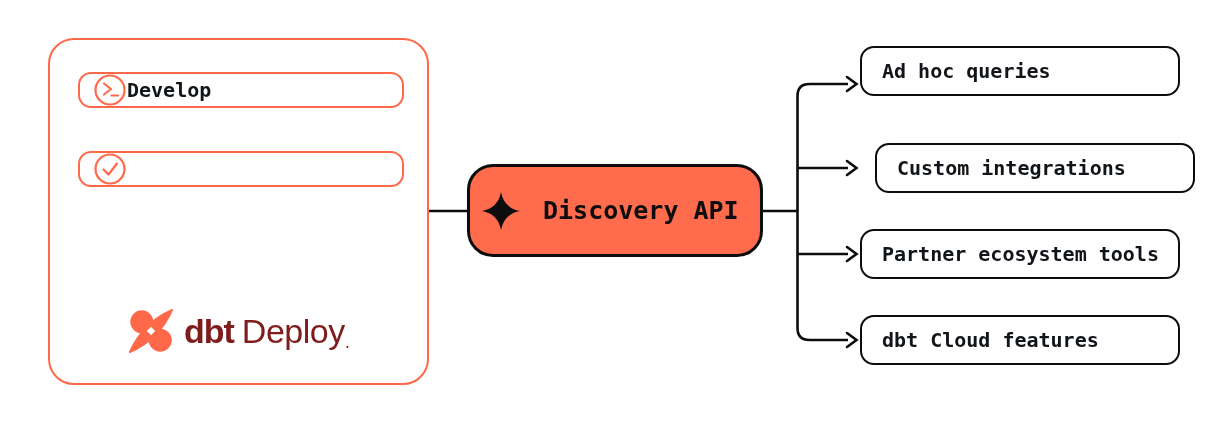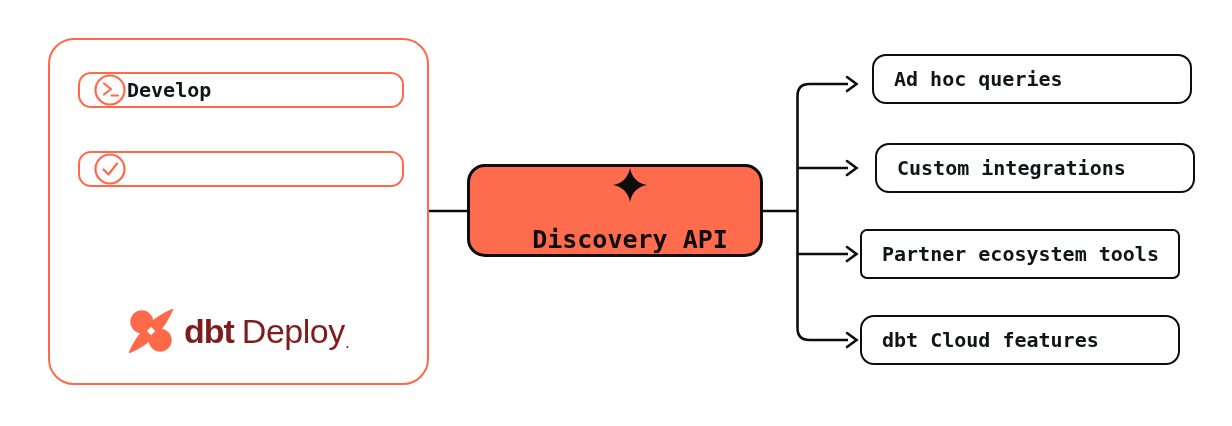--- a/index.html
+++ b/index.html
@@ -43,38 +43,38 @@
     font-family:"Liberation Sans", sans-serif;
     font-size:34px;color:#7f1d1d;display:flex;align-items:baseline;
   }
   .brand-bold{font-weight:800;letter-spacing:-1px;}
   .brand-light{font-weight:400;margin-left:8px;letter-spacing:-0.5px;}
   .brand-tm{font-size:12px;font-weight:700;align-self:flex-end;margin-left:1px;}
 
   
   .center-node{
     position:absolute;left:467px;top:164px;width:296px;height:93px;
-    background:#FF6B4D;border:3px solid #0d0d0d;border-radius:18px;
+    background:#FF6B4D;border:3px solid #0d0d0d;border-radius:26px;
     box-sizing:border-box;
-    display:flex;align-items:center;padding-left:30px;gap:22px;flex-direction:column;
+    display:flex;align-items:center;padding-left:11px;gap:22px;
   }
   .center-label{
     font-size:25px;font-weight:700;color:#0d0d0d;white-space:pre;
   }
 
   
   .right-node{
     position:absolute;left:860px;width:320px;height:50px;
     background:#ffffff;border:2.5px solid #0d0d0d;border-radius:14px;
     box-sizing:border-box;
     display:flex;align-items:center;padding-left:20px;
   }
-  .right-node-1{top:54px;margin-left:12px;}
+  .right-node-1{top:46px;}
   .right-node-2{top:143px;margin-left:15px;}
-  .right-node-3{top:229px;border-radius:7px;}
+  .right-node-3{top:229px;}
   .right-node-4{top:315px;}
   .right-label{font-size:20px;font-weight:700;color:#111418;white-space:pre;}
 </style>
 </head>
 <body>
 
 <div class="canvas">
 
   <svg class="connectors" viewBox="0 0 1232 426" fill="none" stroke="#0d0d0d" stroke-width="2.6">
     <path d="M426 211 H467"></path>

